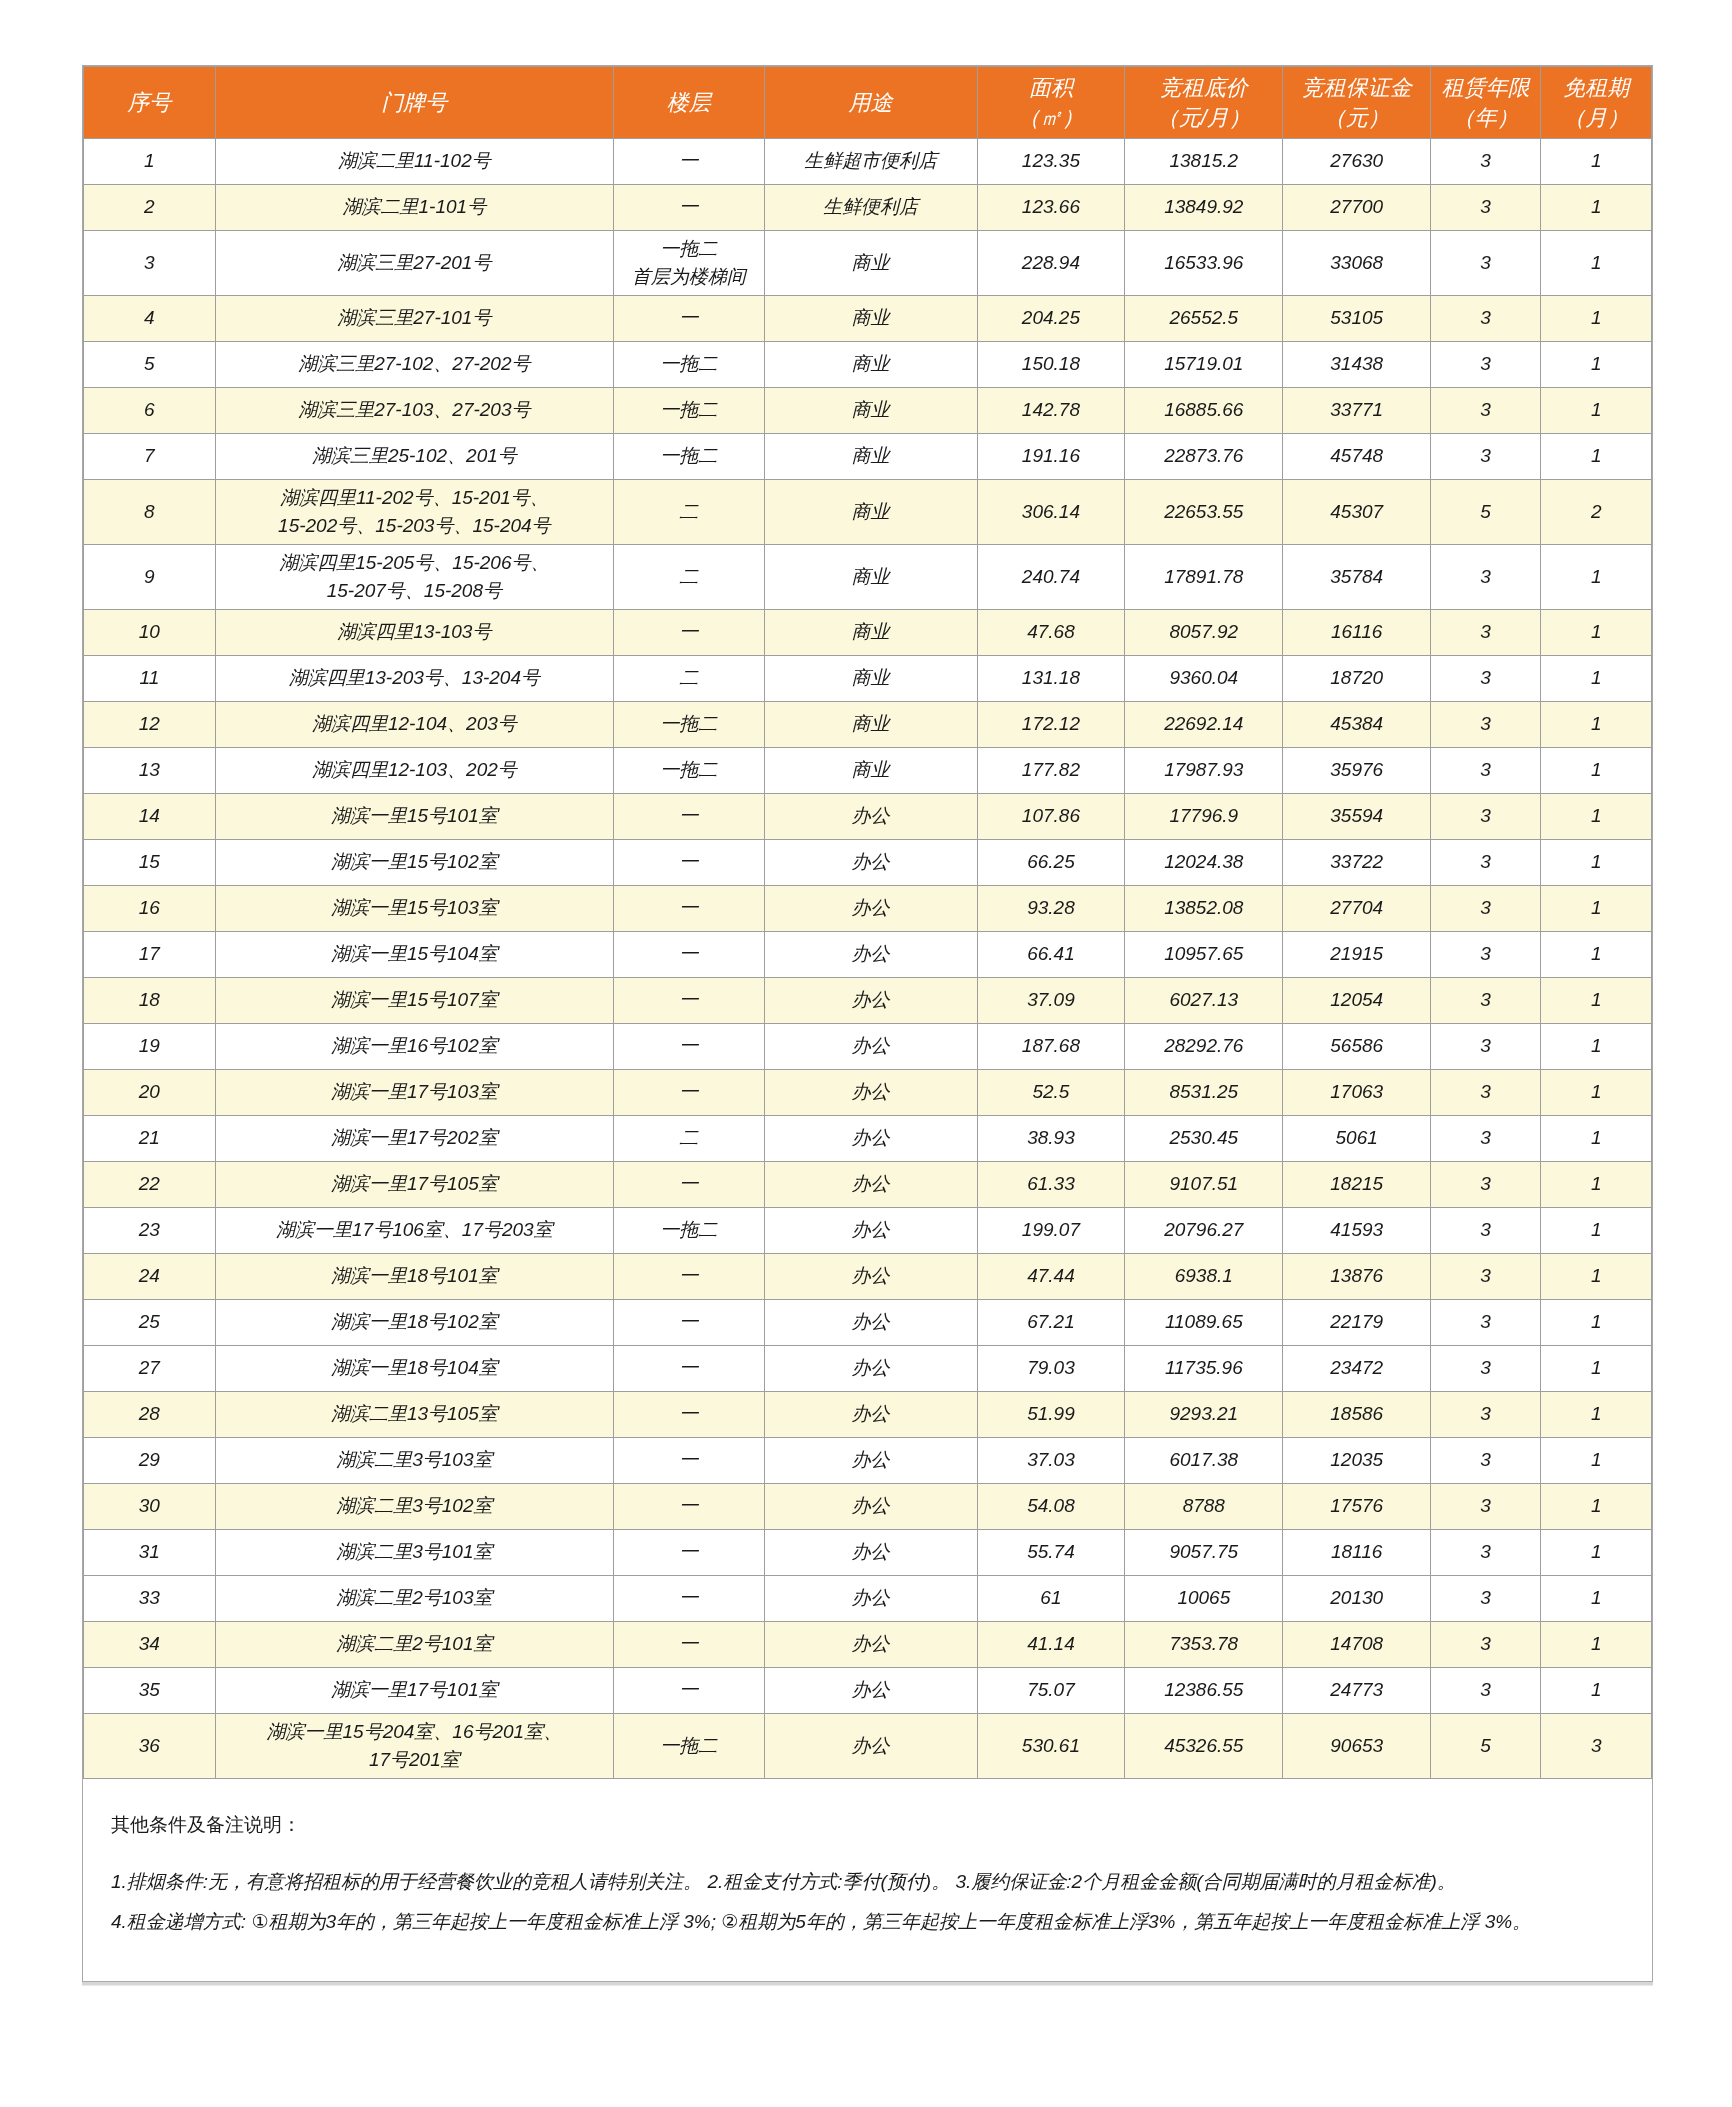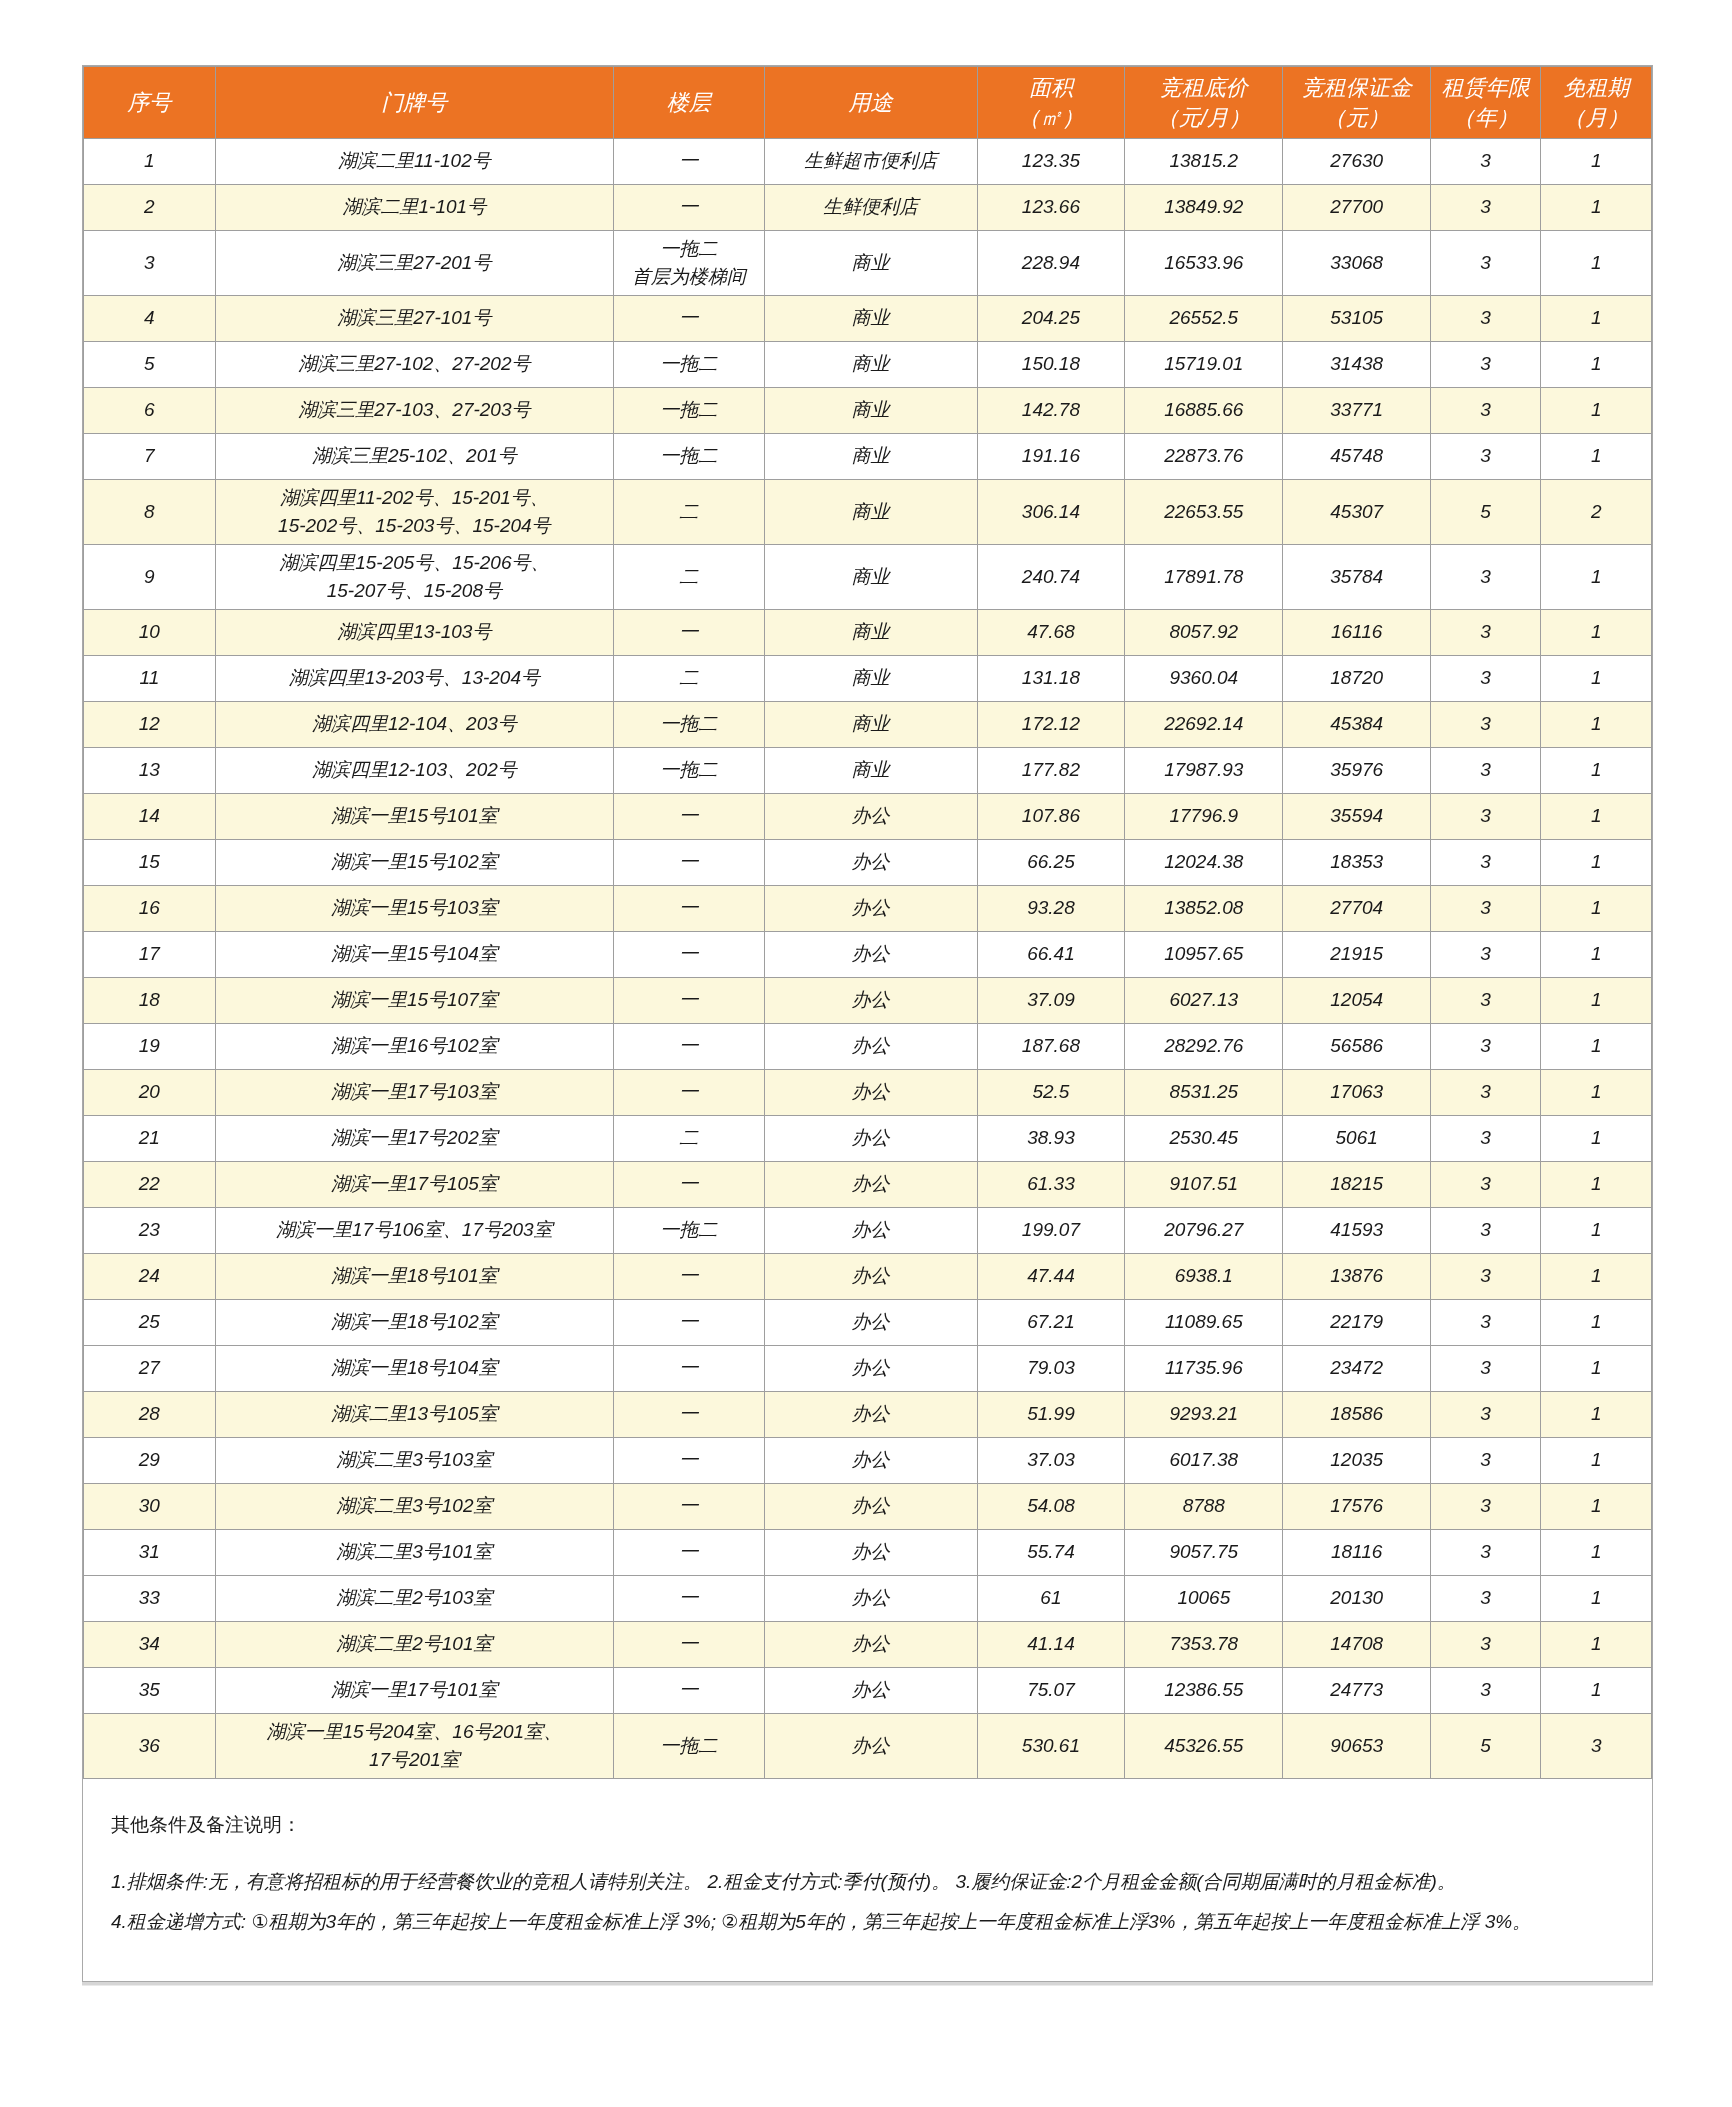--- a/index.html
+++ b/index.html
@@ -261,21 +261,21 @@
           <td>3</td>
           <td>1</td>
         </tr>
         <tr>
           <td>15</td>
           <td>湖滨一里15号102室</td>
           <td>一</td>
           <td>办公</td>
           <td>66.25</td>
           <td>12024.38</td>
-          <td>18353</td>
+          <td>33722</td>
           <td>3</td>
           <td>1</td>
         </tr>
         <tr class="stripe">
           <td>16</td>
           <td>湖滨一里15号103室</td>
           <td>一</td>
           <td>办公</td>
           <td>93.28</td>
           <td>13852.08</td>

